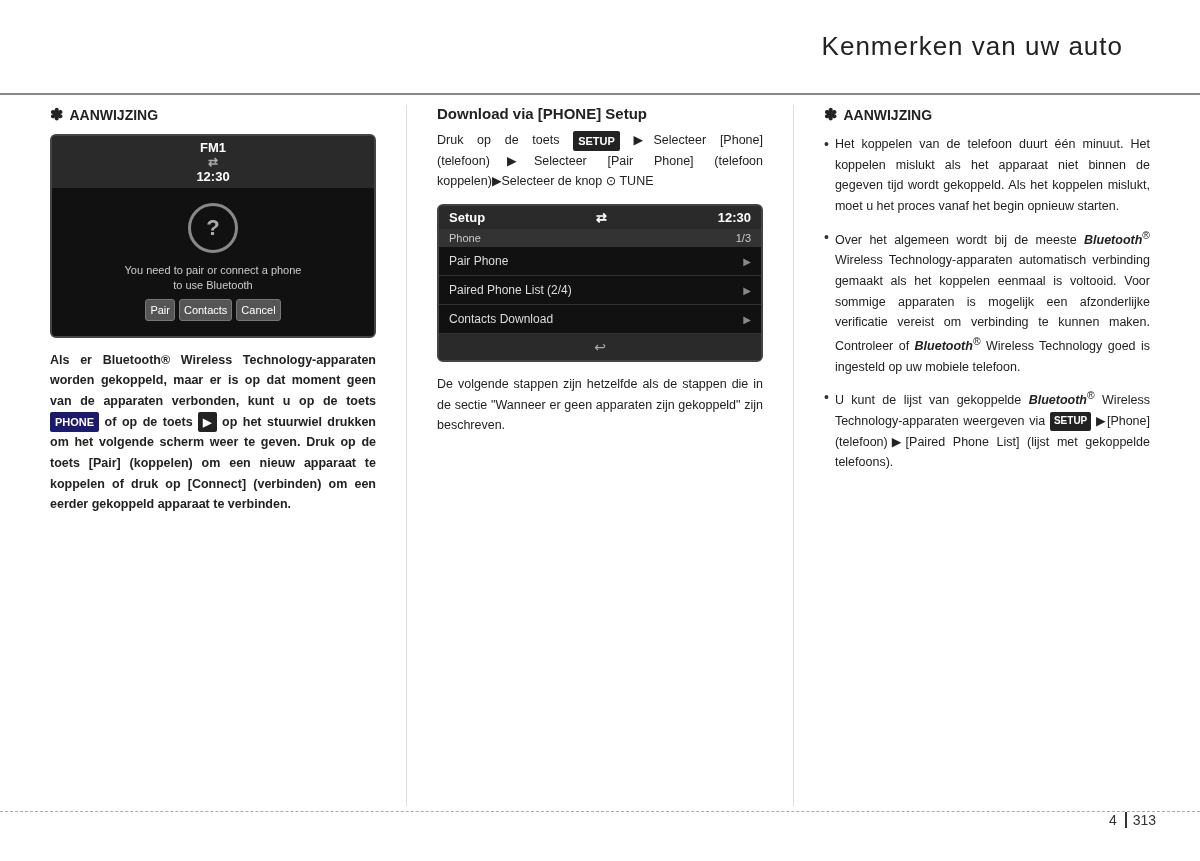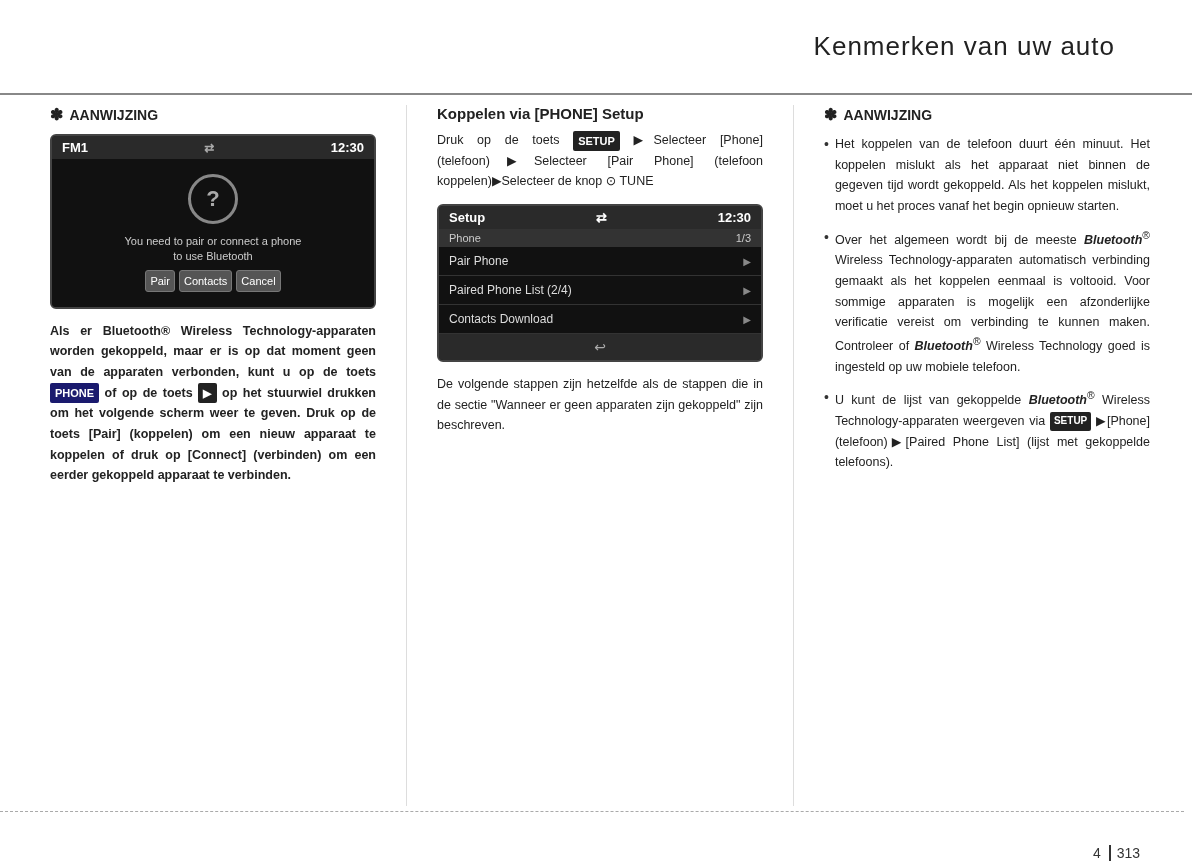--- a/index.html
+++ b/index.html
@@ -11,46 +11,46 @@
       font-size: 13px;
       overflow: hidden;
       position: relative;
     }
 
     
     .header-bar {
       position: absolute;
       top: 0;
       left: 0;
-      right: 8px;
+      right: 0;
       height: 95px;
       background: #fff;
       border-bottom: 2px solid #888;
       display: flex;
       align-items: center;
       justify-content: flex-end;
       padding-right: 77px;
     }
     .header-title {
       font-size: 26px;
       font-weight: normal;
       color: #222;
       letter-spacing: 1px;
     }
 
     
     .footer-bar {
       position: absolute;
       bottom: 0;
       left: 0;
-      right: 16px;
+      right: 0;
       height: 50px;
       border-top: 1px dashed #aaa;
       display: flex;
-      align-items: flex-end;
+      align-items: flex-start;
       justify-content: flex-end;
       padding-right: 40px;
     }
     .page-number {
       font-size: 14px;
       color: #333;
     }
     .page-number span.page-sep {
       border-left: 2px solid #333;
       margin: 0 4px;
@@ -117,20 +117,21 @@
 
     .screen-header {
       background: #2a2a2a;
       display: flex;
       justify-content: space-between;
       align-items: center;
       padding: 4px 10px;
       color: #fff;
       font-size: 13px;
       font-weight: bold;
+      flex-direction: column;
     }
     .screen-header .fm-label { color: #fff; }
     .screen-header .screen-icon { color: #aaa; font-size: 12px; }
     .screen-header .time-label { color: #fff; }
 
     .screen-body {
       background: #111;
       padding: 15px 10px;
       text-align: center;
       min-height: 100px;
@@ -331,21 +332,21 @@
     <div class="body-text">
       <strong>Als er Bluetooth® Wireless Technology-apparaten worden gekoppeld, maar er is op dat moment geen van de apparaten verbonden, kunt u op de toets <span class="badge badge-phone">PHONE</span> of op de toets <span class="badge badge-setup">▶</span> op het stuurwiel drukken om het volgende scherm weer te geven. Druk op de toets [Pair] (koppelen) om een nieuw apparaat te koppelen of druk op [Connect] (verbinden) om een eerder gekoppeld apparaat te verbinden.</strong>
     </div>
 
   </div>
 
   <div class="col-divider"></div>
 
   <div class="col-middle">
 
-    <div class="section-title-koppelen">Koppelen via [PHONE] Setup</div>
+    <div class="section-title-koppelen">Download via [PHONE] Setup</div>
 
     <div class="koppelen-text">
       Druk op de toets <span class="badge badge-setup">SETUP</span> ▶Selecteer [Phone] (telefoon)▶Selecteer [Pair Phone] (telefoon koppelen)▶Selecteer de knop ⊙ TUNE
     </div>
 
     <div class="setup-screen">
       <div class="setup-screen-header">
         <span>Setup</span>
         <span>⇄</span>
         <span>12:30</span>

